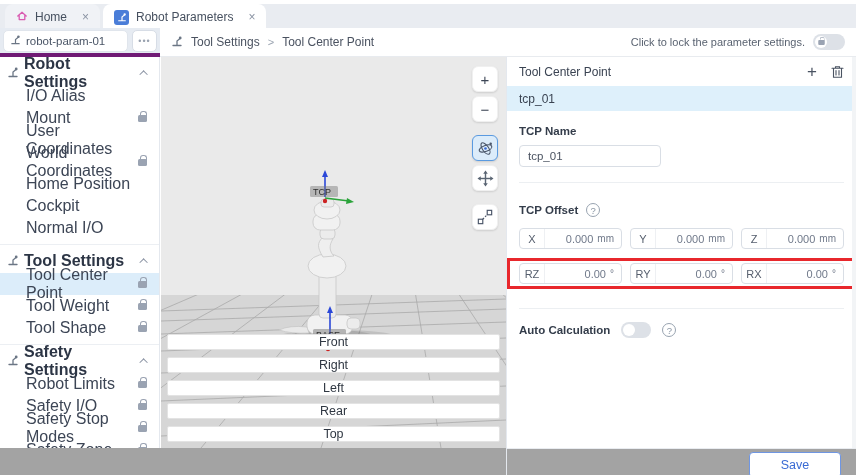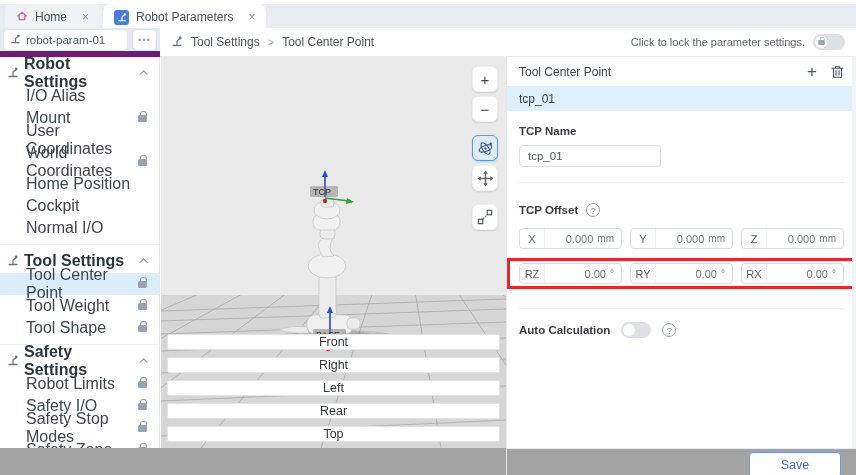--- a/index.html
+++ b/index.html
@@ -13,21 +13,21 @@
   .tab { height:26px; display:flex; align-items:center; gap:7px; padding:0 11px;
          border-radius:8px 8px 0 0; font-size:12px; color:#46505f; }
   .tab.inactive { background:#f0f2f6; margin-right:3px; }
   .tab.active { background:#ffffff; }
   .tab-close { color:#8a93a3; font-size:12px; margin-left:8px; cursor:pointer; }
   .tab-chip { width:15px; height:15px; background:#4a7dd8; border-radius:3px;
               display:flex; align-items:center; justify-content:center; }
 
   
   .subbar { position:absolute; top:28px; left:0; right:0; height:29px; display:flex; }
-  .subbar-left { width:160px; background:#e6ebf2; border-bottom:6px solid #701a75;
+  .subbar-left { width:160px; background:#e6ebf2; border-bottom:4px solid #701a75;
                  display:flex; align-items:center; gap:4px; padding:0 3px; }
   .param-input { flex:1; height:22px; background:#fff; border:1px solid #e0e5ec; border-radius:5px;
                  display:flex; align-items:center; gap:5px; padding:0 6px; font-size:11.5px; color:#4a5566; }
   .more-btn { width:25px; height:22px; background:#fff; border:1px solid #d7dde6; border-radius:5px;
               color:#9aa3b0; font-size:9px; letter-spacing:1px; display:flex; align-items:center; justify-content:center; }
   .subbar-right { flex:1; background:#fff; border-bottom:1px solid #e8ebef;
                   display:flex; align-items:center; justify-content:space-between; padding:0 11px; }
   .breadcrumb { display:flex; align-items:center; gap:8px; font-size:12px; color:#4a5260; }
   .crumb-sep { color:#9aa3b0; font-size:11px; }
   .lockbar { display:flex; align-items:center; gap:8px; font-size:11px; color:#5a6371; }

